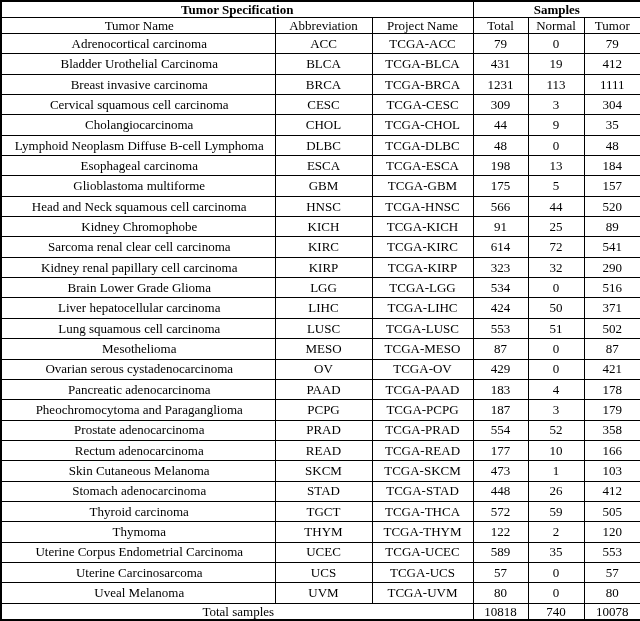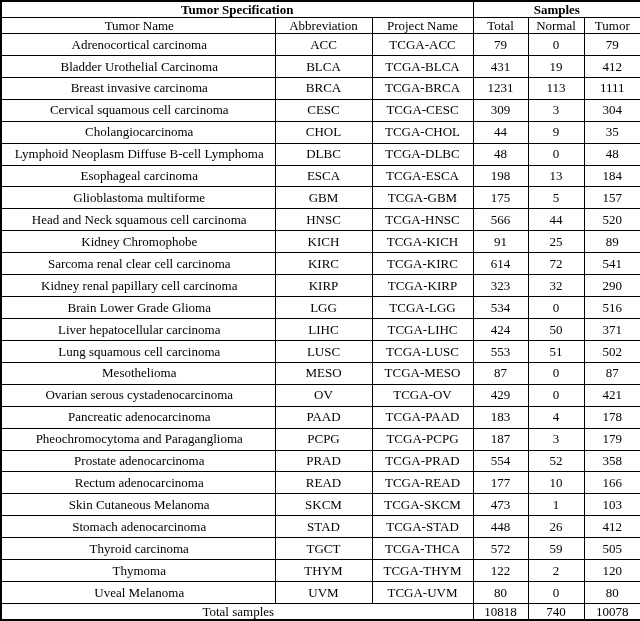--- a/index.html
+++ b/index.html
@@ -268,20 +268,36 @@
         </tr>
         <tr>
           <td class="left">Thymoma</td>
           <td class="center">THYM</td>
           <td class="center">TCGA-THYM</td>
           <td class="center">122</td>
           <td class="center">2</td>
           <td class="center">120</td>
         </tr>
         <tr>
+          <td class="left">Uterine Corpus Endometrial Carcinoma</td>
+          <td class="center">UCEC</td>
+          <td class="center">TCGA-UCEC</td>
+          <td class="center">589</td>
+          <td class="center">35</td>
+          <td class="center">553</td>
+        </tr>
+        <tr>
+          <td class="left">Uterine Carcinosarcoma</td>
+          <td class="center">UCS</td>
+          <td class="center">TCGA-UCS</td>
+          <td class="center">57</td>
+          <td class="center">0</td>
+          <td class="center">57</td>
+        </tr>
+        <tr>
           <td class="left">Uveal Melanoma</td>
           <td class="center">UVM</td>
           <td class="center">TCGA-UVM</td>
           <td class="center">80</td>
           <td class="center">0</td>
           <td class="center">80</td>
         </tr>
       </tbody>
     <tfoot>
       <tr>

